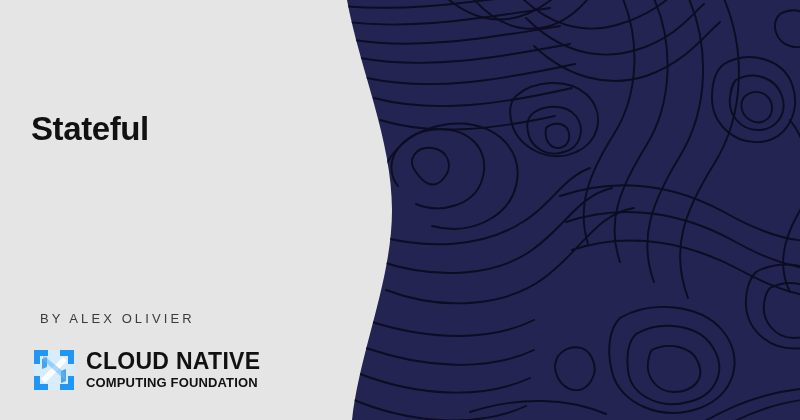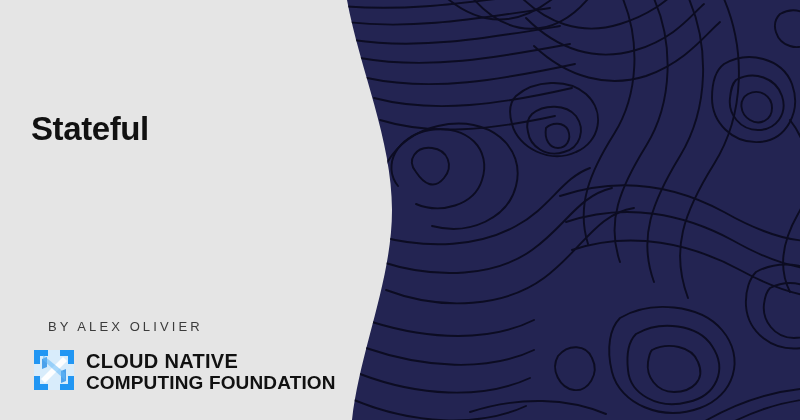--- a/index.html
+++ b/index.html
@@ -56,21 +56,21 @@
   }
   .headline-line {
     display: block;
     white-space: nowrap;
   }
 
   .byline {
     position: absolute;
     left: 32px;
     top: 303px;
-    margin: 16px;
+    margin: 8px;
     font-size: 13px;
     font-weight: normal;
     letter-spacing: 3.1px;
     color: #3b3b3b;
     white-space: nowrap;
   }
 
   
   .cncf-logo {
     position: absolute;
@@ -89,29 +89,29 @@
     width: 46px;
     height: 46px;
   }
   .cncf-words {
     margin-left: 9px;
     display: flex;
     flex-direction: column;
     justify-content: center;
   }
   .cncf-line1 {
-    font-size: 20px;
+    font-size: 23px;
     font-weight: bold;
     letter-spacing: 0.3px;
     color: #111111;
     line-height: 23px;
     white-space: nowrap;
   }
   .cncf-line2 {
-    font-size: 19px;
+    font-size: 13px;
     font-weight: bold;
     letter-spacing: 0.15px;
     color: #111111;
     line-height: 16px;
     margin-top: 2px;
     white-space: nowrap;
   }
 </style>
 </head>
 <body>

